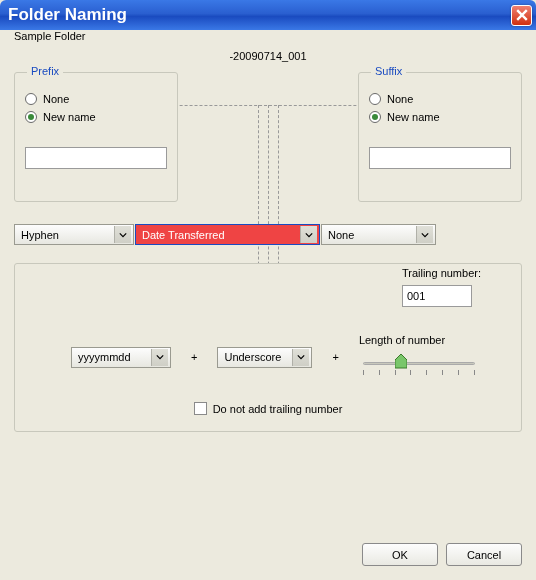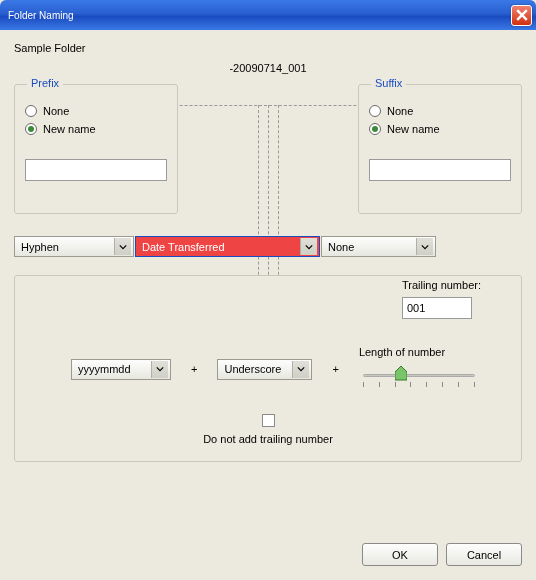--- a/index.html
+++ b/index.html
@@ -11,38 +11,38 @@
     width: 536px;
     height: 580px;
   }
   .titlebar {
     height: 30px;
     background: linear-gradient(to bottom, #3a78e6 0%, #2a5fd0 45%, #1a4bc0 55%, #3a78e6 100%);
     display: flex;
     align-items: center;
     padding: 0 4px 0 8px;
     color: #fff;
-    font-weight: normal;
-    font-size: 10px;
+    font-weight: bold;
+    font-size: 17px;
     border-radius: 6px 6px 0 0;
   }
   .titlebar .spacer { flex: 1; }
   .closebtn {
     width: 21px; height: 21px;
     background: linear-gradient(to bottom, #f08070, #d03010);
     border: 1px solid #fff;
     border-radius: 3px;
     display: flex; align-items: center; justify-content: center;
     color: #fff; font-weight: bold;
     box-shadow: 0 0 2px rgba(0,0,0,.4);
     cursor: pointer;
   }
   .closebtn svg { width: 12px; height: 12px; }
   .body {
-    padding: 12px 14px;
+    padding: 0 14px;
     background: #eceade;
     height: calc(100% - 30px);
     position: relative;
     border-radius: 7px;
   }
   .sample-label { margin-bottom: 8px; }
   .preview-row {
     position: relative;
     height: 22px;
   }
@@ -172,21 +172,21 @@
     background:#c8c8bc; border:1px solid #aaa; border-radius:2px;
   }
   .slider .thumb {
     position:absolute; top:-2px; left:30%;
     width:12px; height:18px;
     cursor: pointer;
   }
   .slider .thumb svg { width:100%; height:100%; }
   .slider .ticks { position:absolute; left:4px; right:4px; top:14px; display:flex; justify-content:space-between; }
   .slider .ticks span { width:1px; height:5px; background:#888; }
-  .checkbox-row { display:flex; align-items:center; gap:6px; justify-content:center; margin-top:22px;flex-direction:column; }
+  .checkbox-row { display:flex; align-items:center; gap:6px; justify-content:center; margin-top:22px; }
   .checkbox {
     width:13px; height:13px; border:1px solid #8a8a8a; background:#fff; cursor:pointer;
   }
   
   .footer {
     position: absolute;
     right: 14px;
     bottom: 14px;
     display: flex;
     gap: 8px;

